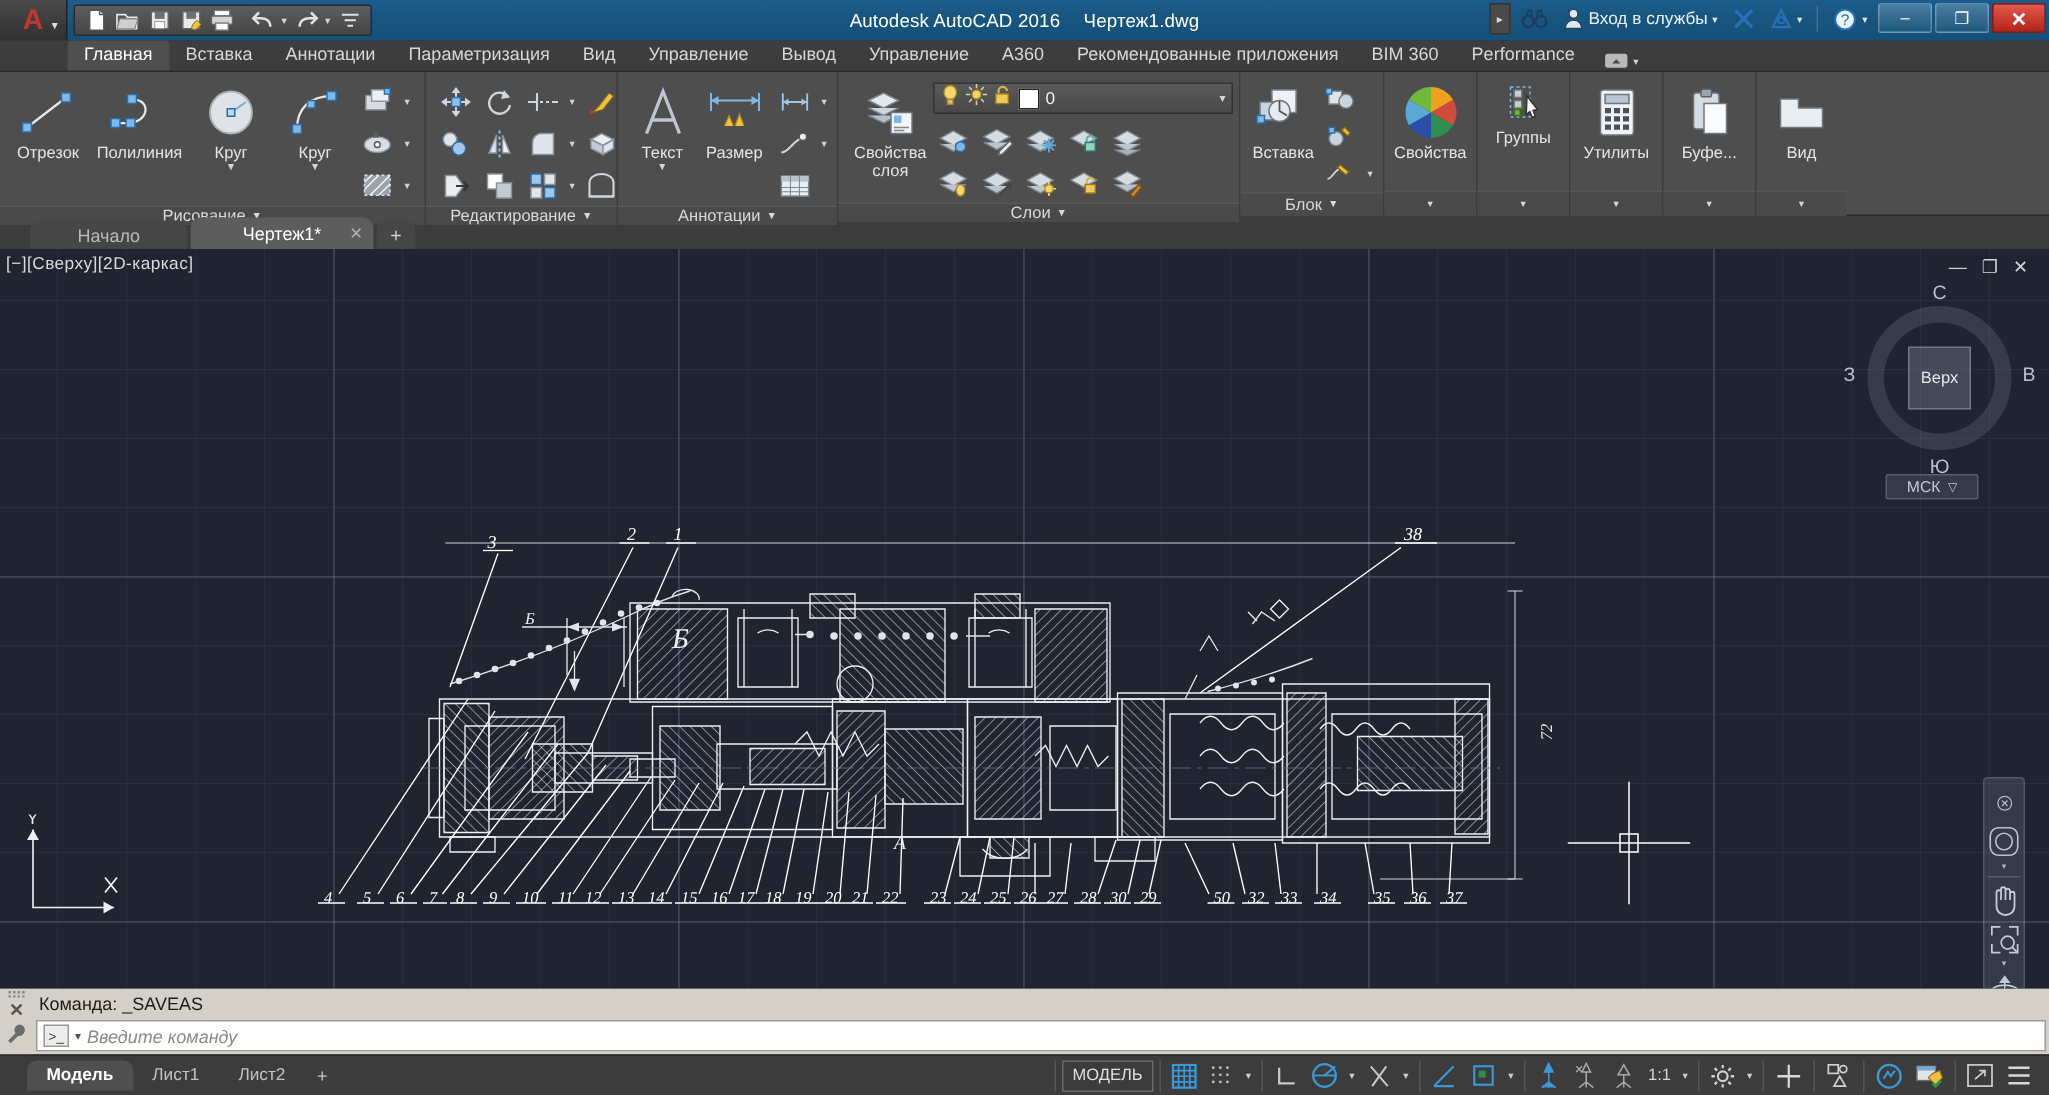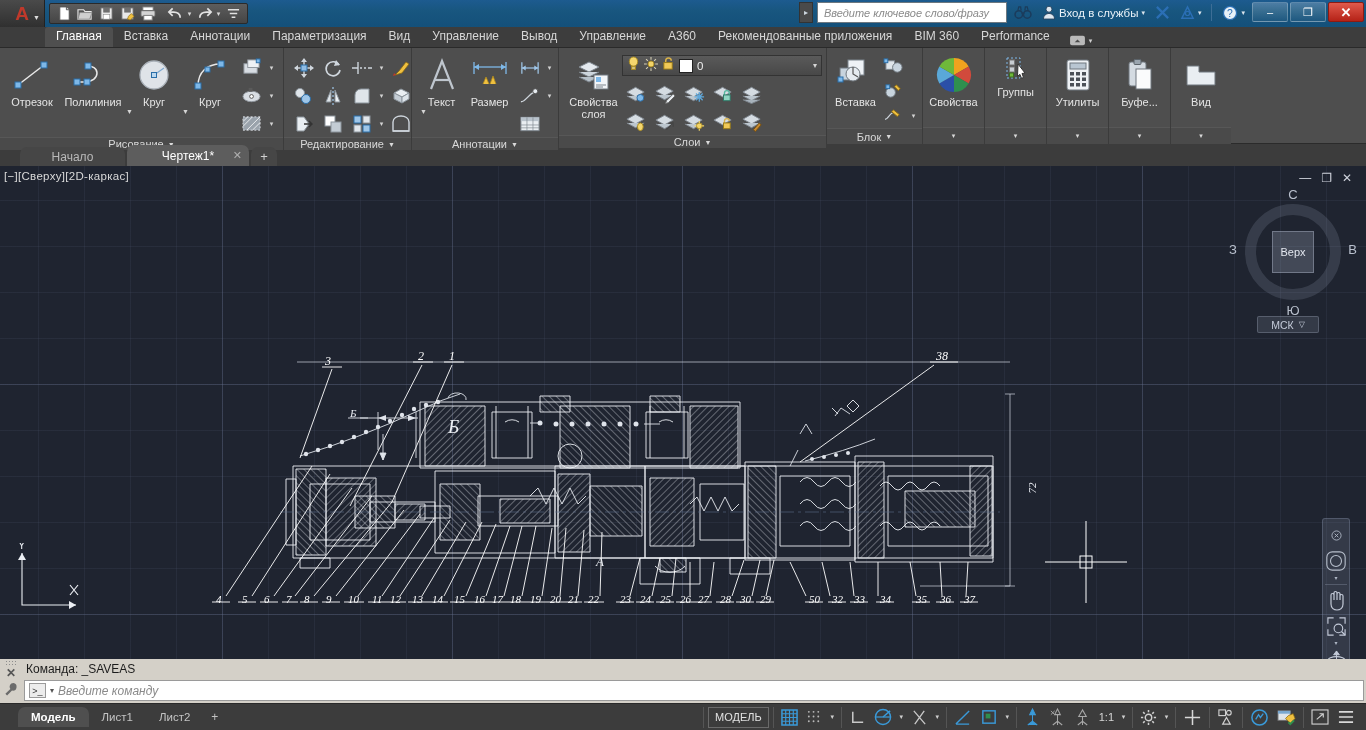--- a/index.html
+++ b/index.html
@@ -65,21 +65,21 @@
 
   
   .ribbon { height:96px; background:#4e4e4e; display:flex; flex:none;
      border-bottom:1px solid #2b2b2b; position:relative;}
   .panel { height:96px; display:flex; flex-direction:column; border-right:1px solid #3b3b3b; position:relative;}
   .panel-body { flex:1; display:flex; align-items:flex-start; padding:4px 4px 0 4px; }
   .panel-title { height:17px; background:#4a4a4a; color:#d9d9d9; font-size:11px;
      display:flex; align-items:center; justify-content:center; gap:4px; border-top:1px solid #575757;}
   .panel-title .tcar { font-size:7px; }
 
-  .bigbtn { width:56px; display:flex; flex-direction:column; padding-top:3px; cursor:default;}
+  .bigbtn { width:56px; display:flex; flex-direction:column; align-items:center; padding-top:3px; cursor:default;}
   .bigbtn .ic { height:40px; display:flex; align-items:center; justify-content:center; }
   .bigbtn .lbl { font-size:11px; color:#e4e4e4; text-align:center; line-height:12px; margin-top:1px;}
   .bigbtn .dcar { font-size:7px; color:#d5d5d5; }
 
   .smallgrid { display:flex; flex-direction:column; gap:1px; padding-top:2px;}
   .srow { display:flex; align-items:center; gap:1px; height:27px;}
   .sbtn { width:28px; height:26px; display:flex; align-items:center; justify-content:center; cursor:default;}
   .scar { font-size:7px; color:#d3d3d3; width:9px; text-align:center;}
 
   
@@ -225,26 +225,27 @@
           </svg>
       </div>
       <div class="qcar">▾</div>
       <div class="qicon">
         <svg width="13" height="13" viewBox="0 0 14 14">
             <path d="M1 3h12M3 7h8M5 11h4" stroke="#e2e2e2" stroke-width="1.5"></path>
           </svg>
       </div>
     </div>
 
+    <div class="title-text">
+      <span>Autodesk AutoCAD 2016</span>
+      <span>Чертеж1.dwg</span>
+    </div>
 
     <div class="infocenter">
       <div class="ic-arrow">▸</div>
-      <div class="ic-search">
-        <span>Введите ключевое слово/фразу</span>
-      </div>
       <div class="ic-btn">
         <svg width="18" height="15" viewBox="0 0 19 16">
             <circle cx="5" cy="10" r="4" fill="none" stroke="#1b3c5c" stroke-width="1.6"></circle>
             <circle cx="14" cy="10" r="4" fill="none" stroke="#1b3c5c" stroke-width="1.6"></circle>
             <path d="M4 6l1-4h2l.5 4M15 6l-1-4h-2l-.5 4M8 9h3" stroke="#1b3c5c" stroke-width="1.3" fill="none"></path>
           </svg>
       </div>
       <div class="ic-btn">
         <svg width="14" height="15" viewBox="0 0 15 16">
             <circle cx="7.5" cy="4.5" r="3.2" fill="#dfe8f0" stroke="#27435f"></circle>

